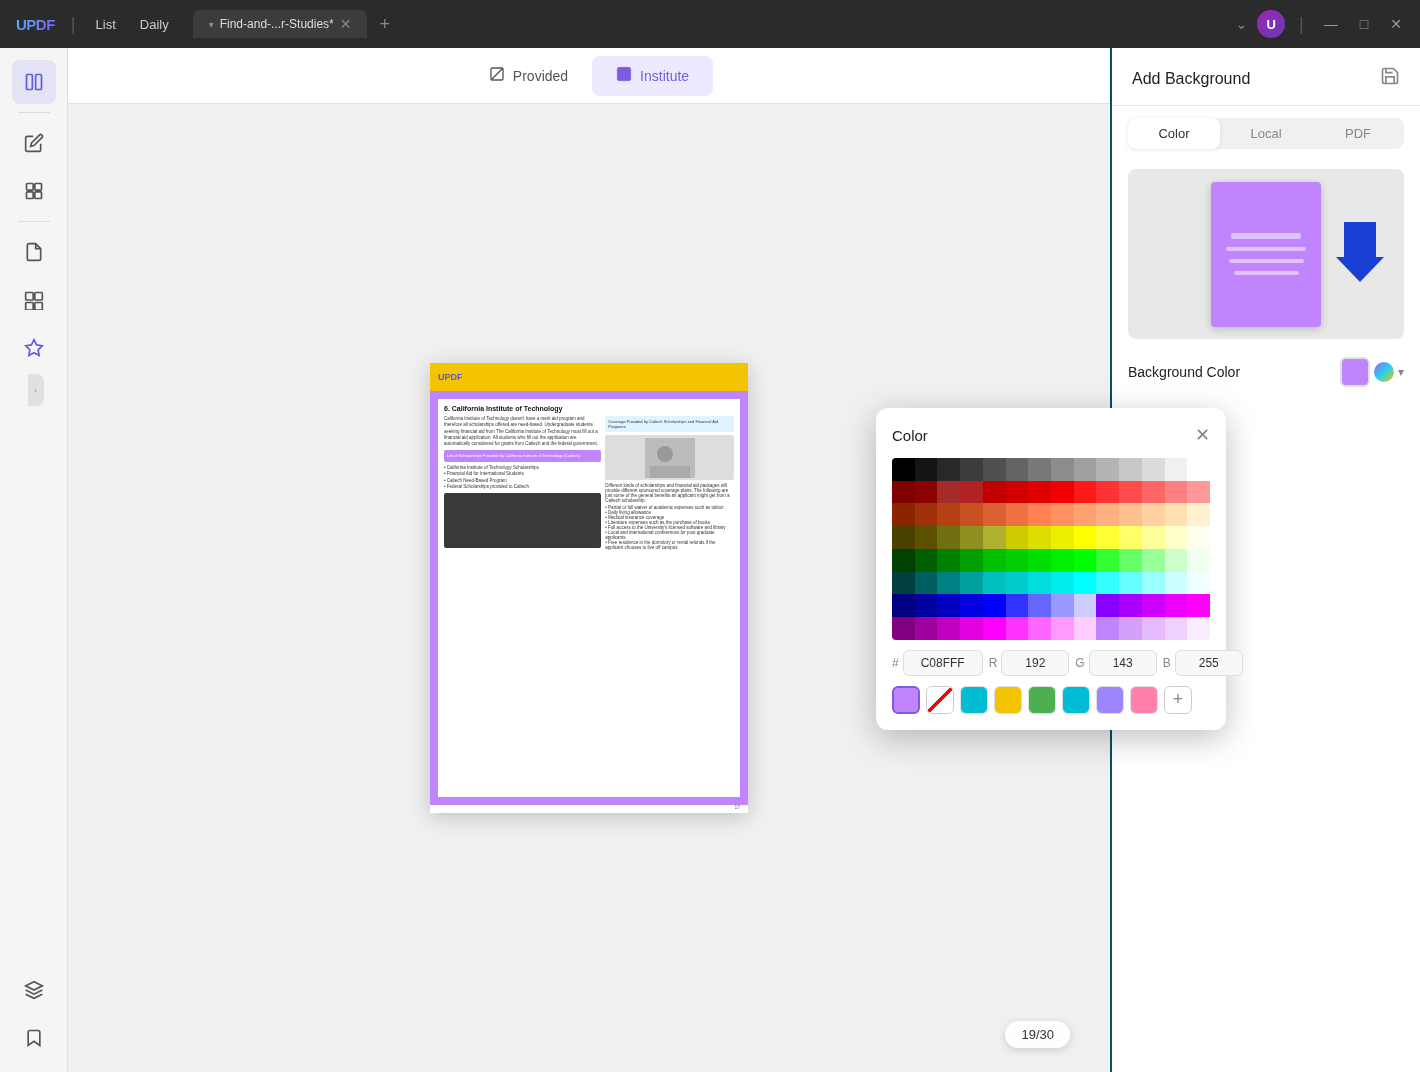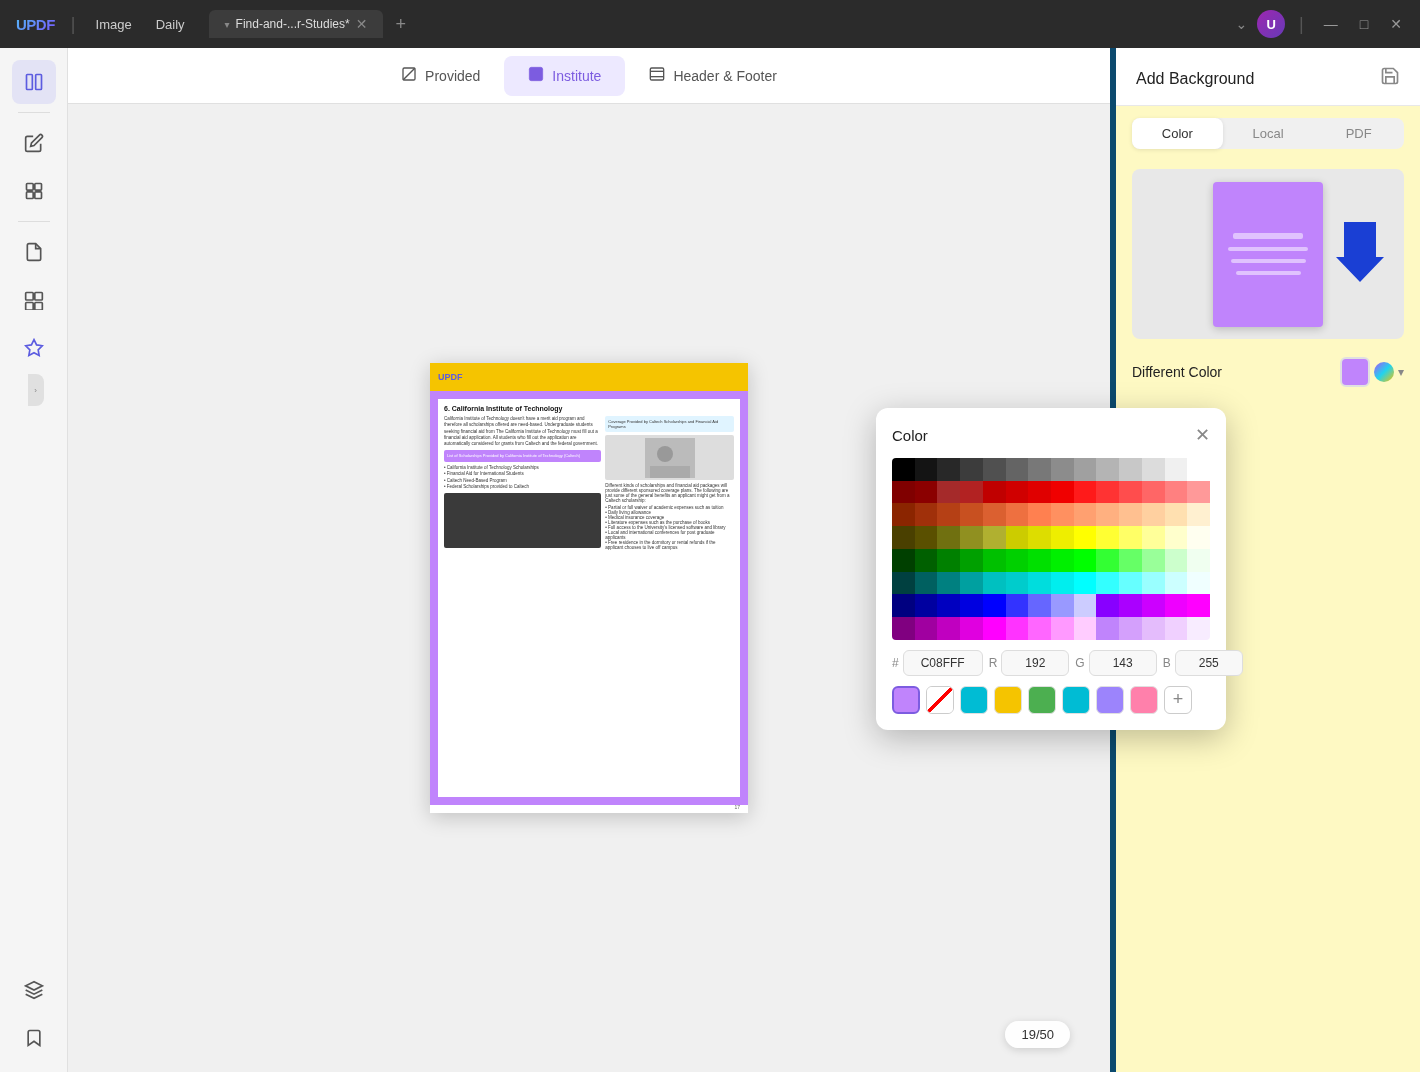--- a/index.html
+++ b/index.html
@@ -102,21 +102,21 @@
     .pdf-footer { position: absolute; bottom: 3px; right: 8px; font-size: 5px; color: #666; }
     .pdf-page-num {
       position: absolute; bottom: 24px; right: 40px;
       background: rgba(255,255,255,0.9); border-radius: 16px;
       padding: 6px 16px; font-size: 13px; color: #333; font-weight: 500;
       box-shadow: 0 2px 8px rgba(0,0,0,0.15);
     }
 
     
     .right-panel {
-      width: 310px; background: #fef9c3; border-left: 6px solid #0c4a6e;
+      width: 310px; background: #ffffff; border-left: 2px solid #0c4a6e;
       display: flex; flex-direction: column;
     }
     .right-panel-header {
       display: flex; align-items: center; justify-content: space-between;
       padding: 18px 20px 14px; background: #fff; border-bottom: 1px solid #e8e8e8;
     }
     .right-panel-title { font-size: 16px; font-weight: 500; color: #222; }
     .right-panel-save { color: #888; font-size: 18px; cursor: pointer; }
     .right-panel-tabs { display: flex; background: #f0f0f0; margin: 12px 16px; border-radius: 8px; }
     .right-panel-tab {
@@ -201,21 +201,21 @@
       display: flex; align-items: center; justify-content: center;
       font-size: 18px; color: #888; cursor: pointer; background: #fff;
     }
   </style>
 </head>
 <body>
 
 <div class="title-bar">
   <span class="app-logo">UPDF</span>
   <span class="title-divider">|</span>
-  <span class="menu-item">Image</span>
+  <span class="menu-item">List</span>
   <span class="menu-item">Daily</span>
   <div class="tab-area">
     <div class="tab">
       <span class="tab-dropdown">▾</span>
       <span class="tab-title">Find-and-...r-Studies*</span>
       <span class="tab-close">✕</span>
     </div>
     <span class="new-tab-btn">+</span>
   </div>
   <div class="title-right">
@@ -303,30 +303,20 @@
         </span>
         <span>Provided</span>
       </div>
       <div class="toolbar-tab active">
         <span class="toolbar-tab-icon">
           <svg width="16" height="16" viewBox="0 0 24 24" fill="#7c5ce0" stroke="#7c5ce0" stroke-width="1">
               <rect x="2" y="2" width="20" height="20" rx="3"></rect>
             </svg>
         </span>
         <span>Institute</span>
-      </div>
-      <div class="toolbar-tab">
-        <span class="toolbar-tab-icon">
-          <svg width="16" height="16" viewBox="0 0 24 24" fill="none" stroke="currentColor" stroke-width="2">
-              <rect x="2" y="3" width="20" height="18" rx="2"></rect>
-              <line x1="2" y1="8" x2="22" y2="8"></line>
-              <line x1="2" y1="16" x2="22" y2="16"></line>
-            </svg>
-        </span>
-        <span>Header &amp; Footer</span>
       </div>
     </div>
 
     <div class="page-view">
       <div class="pdf-page">
         <div class="pdf-header">
           <span class="pdf-header-logo">UPDF</span>
         </div>
         <div class="pdf-body">
           <div class="pdf-body-inner">
@@ -357,21 +347,21 @@
                 <p>• Literature expenses such as the purchase of books</p>
                 <p>• Full access to the University's licensed software and library</p>
                 <p>• Local and international conferences for post graduate applicants</p>
                 <p>• Free residence in the dormitory or rental refunds if the applicant chooses to live off campus</p>
               </div>
             </div>
           </div>
         </div>
         <div class="pdf-footer">17</div>
       </div>
-      <div class="pdf-page-num">19/50</div>
+      <div class="pdf-page-num">19/30</div>
     </div>
 
   </div>
 
   <div class="right-panel">
     <div class="right-panel-header">
       <span class="right-panel-title">Add Background</span>
       <span class="right-panel-save">
         <svg width="20" height="20" viewBox="0 0 24 24" fill="none" stroke="currentColor" stroke-width="2">
             <path d="M19 21H5a2 2 0 0 1-2-2V5a2 2 0 0 1 2-2h11l5 5v11a2 2 0 0 1-2 2z"></path>
@@ -398,21 +388,21 @@
       </div>
 
       <div class="bg-arrow">
         <svg width="48" height="60" viewBox="0 0 48 60">
           <path d="M8 0 L40 0 L40 35 L48 35 L24 60 L0 35 L8 35 Z" fill="#1a3fd4"></path>
         </svg>
       </div>
     </div>
 
     <div class="bg-color-row">
-      <span class="bg-color-label">Different Color</span>
+      <span class="bg-color-label">Background Color</span>
       <div style="display:flex;align-items:center;gap:4px;">
         <div class="bg-color-swatch" style="background:#c084fc;"></div>
         <div style="background:linear-gradient(135deg,#a855f7,#22d3ee,#f5c400);width:20px;height:20px;border-radius:50%;cursor:pointer;"></div>
         <span style="font-size:12px;color:#888;cursor:pointer;">▾</span>
       </div>
     </div>
 
   </div>
 </div>
 

